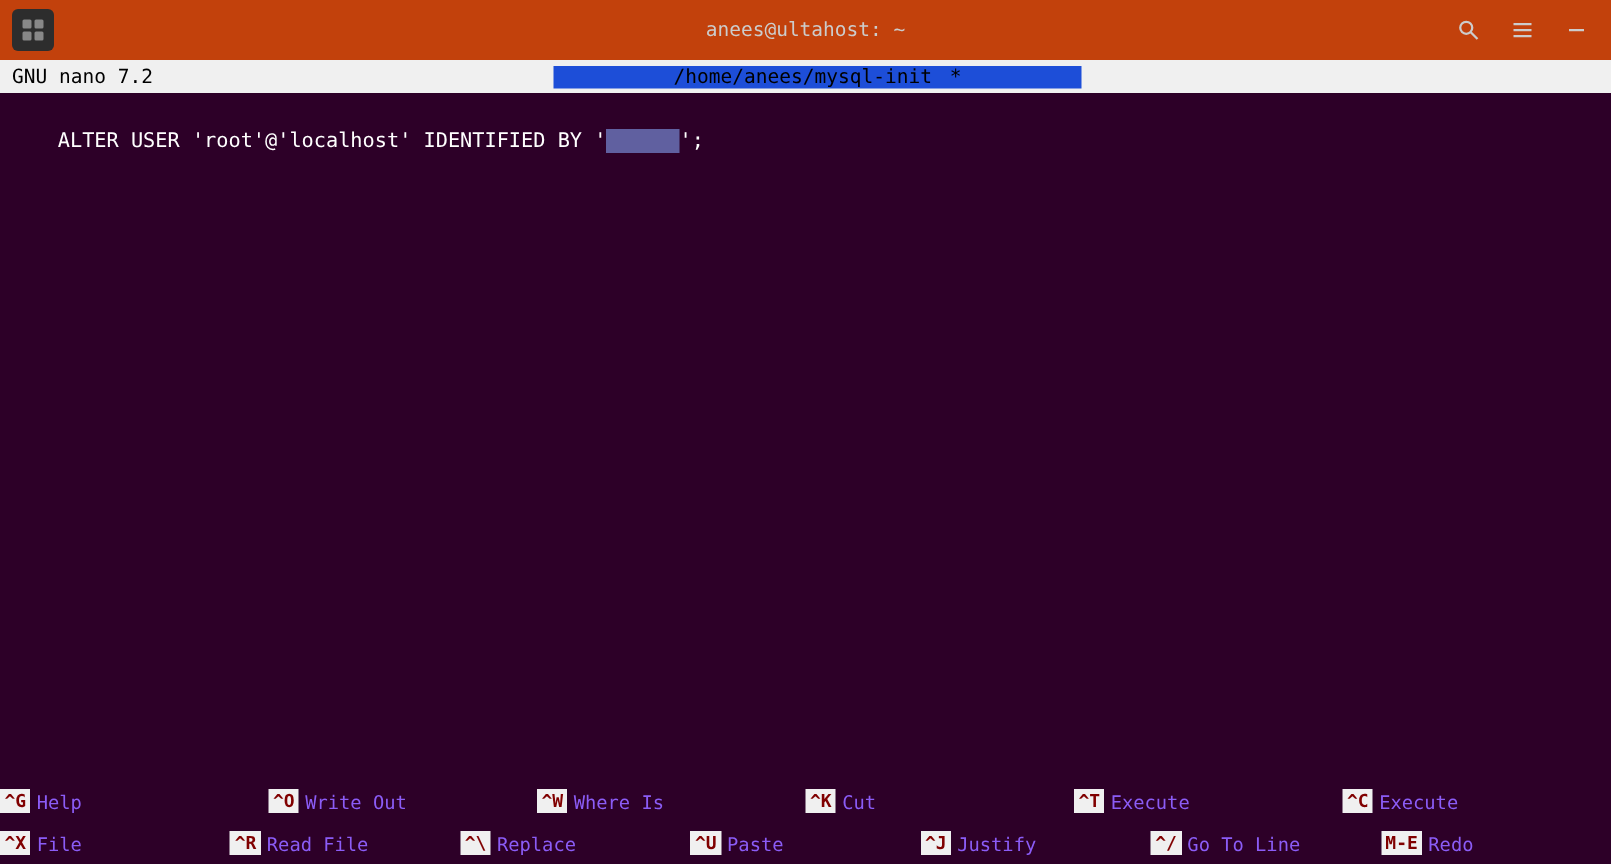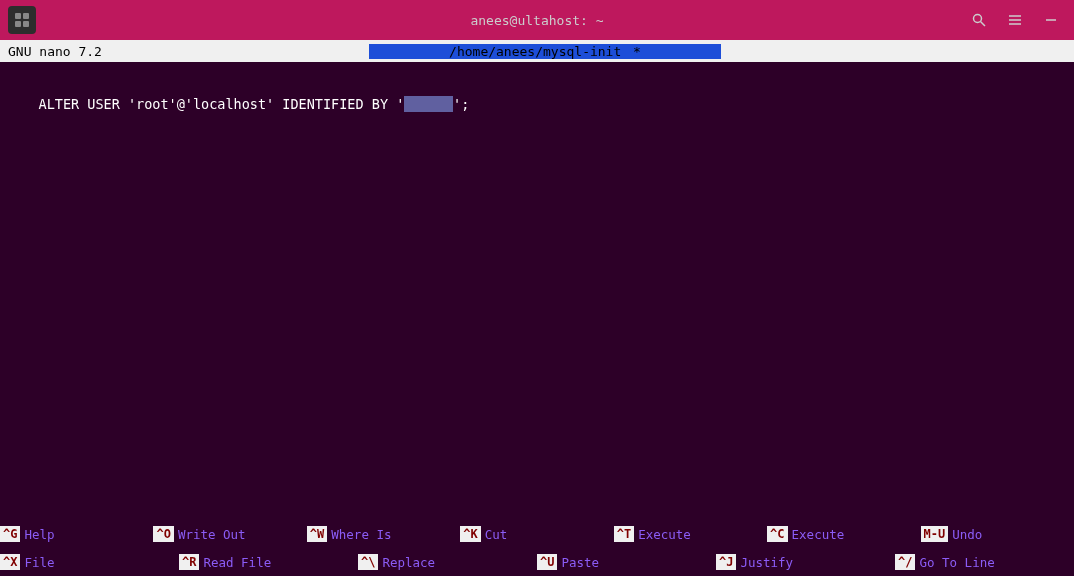--- a/index.html
+++ b/index.html
@@ -11,21 +11,21 @@
       overflow: hidden;
       display: flex;
       flex-direction: column;
     }
 
     
     #titlebar {
       display: flex;
       align-items: center;
       justify-content: space-between;
-      background: #be185d;
+      background: #c2410c;
       height: 40px;
       padding: 0 8px;
       flex-shrink: 0;
     }
     #titlebar-left {
       display: flex;
       align-items: center;
     }
     #app-icon {
       width: 28px;
@@ -89,21 +89,21 @@
       flex: 1;
     }
 
     
     #editor {
       flex: 1;
       background: #2d0028;
       color: #fff;
       font-family: monospace;
       font-size: 13.5px;
-      padding: 14px 6px;
+      padding: 4px 6px;
       overflow: hidden;
       position: relative;
     }
     .editor-line {
       white-space: pre;
       line-height: 1.4;
       color: #fff;
     }
     .cursor-highlight {
       background: #6060a0;
@@ -230,24 +230,20 @@
         <span class="shortcut-label">Cut</span>
       </div>
       <div class="shortcut-item">
         <span class="shortcut-key">^T</span>
         <span class="shortcut-label">Execute</span>
       </div>
       <div class="shortcut-item">
         <span class="shortcut-key">^C</span>
         <span class="shortcut-label">Execute</span>
       </div>
-      <div class="shortcut-item">
-        <span class="shortcut-key">M-U</span>
-        <span class="shortcut-label">Undo</span>
-      </div>
     </div>
   <div class="shortcut-row" id="row2">
       <div class="shortcut-item">
         <span class="shortcut-key">^X</span>
         <span class="shortcut-label">File</span>
       </div>
       <div class="shortcut-item">
         <span class="shortcut-key">^R</span>
         <span class="shortcut-label">Read File</span>
       </div>
@@ -260,14 +256,18 @@
         <span class="shortcut-label">Paste</span>
       </div>
       <div class="shortcut-item">
         <span class="shortcut-key">^J</span>
         <span class="shortcut-label">Justify</span>
       </div>
       <div class="shortcut-item">
         <span class="shortcut-key">^/</span>
         <span class="shortcut-label">Go To Line</span>
       </div>
+      <div class="shortcut-item">
+        <span class="shortcut-key">M-E</span>
+        <span class="shortcut-label">Redo</span>
+      </div>
     </div>
 </div>
 
 </body></html>

